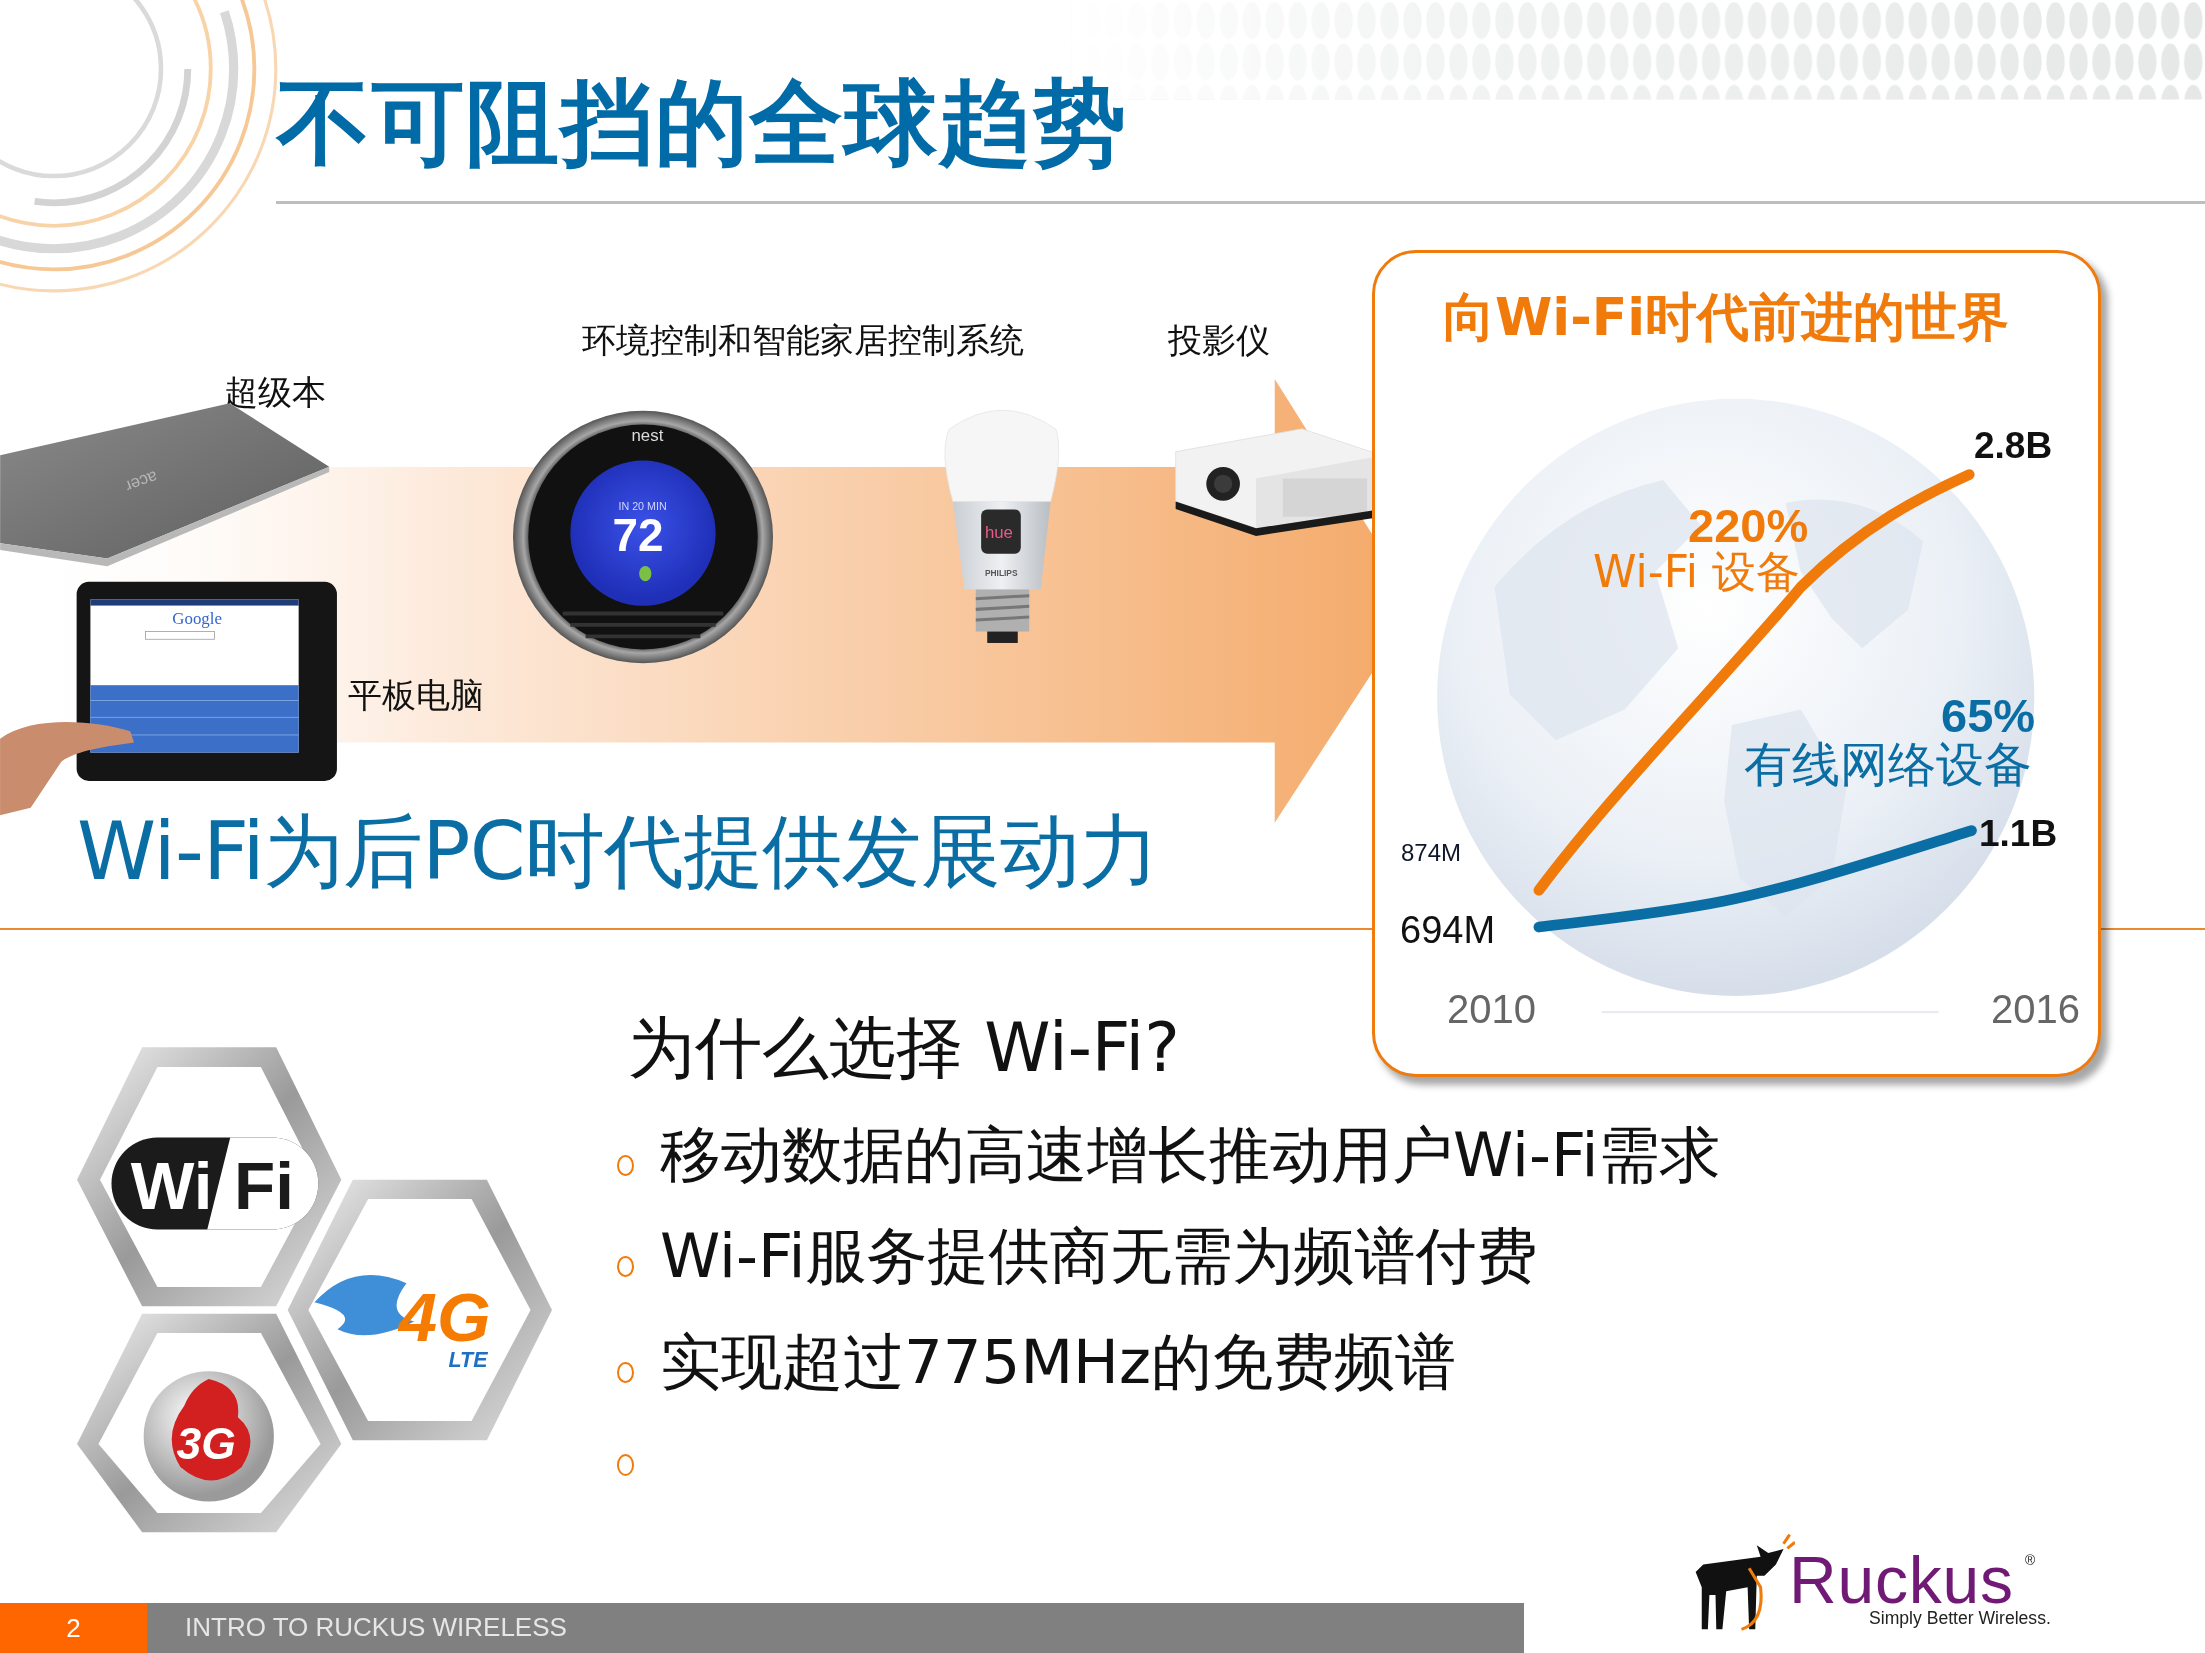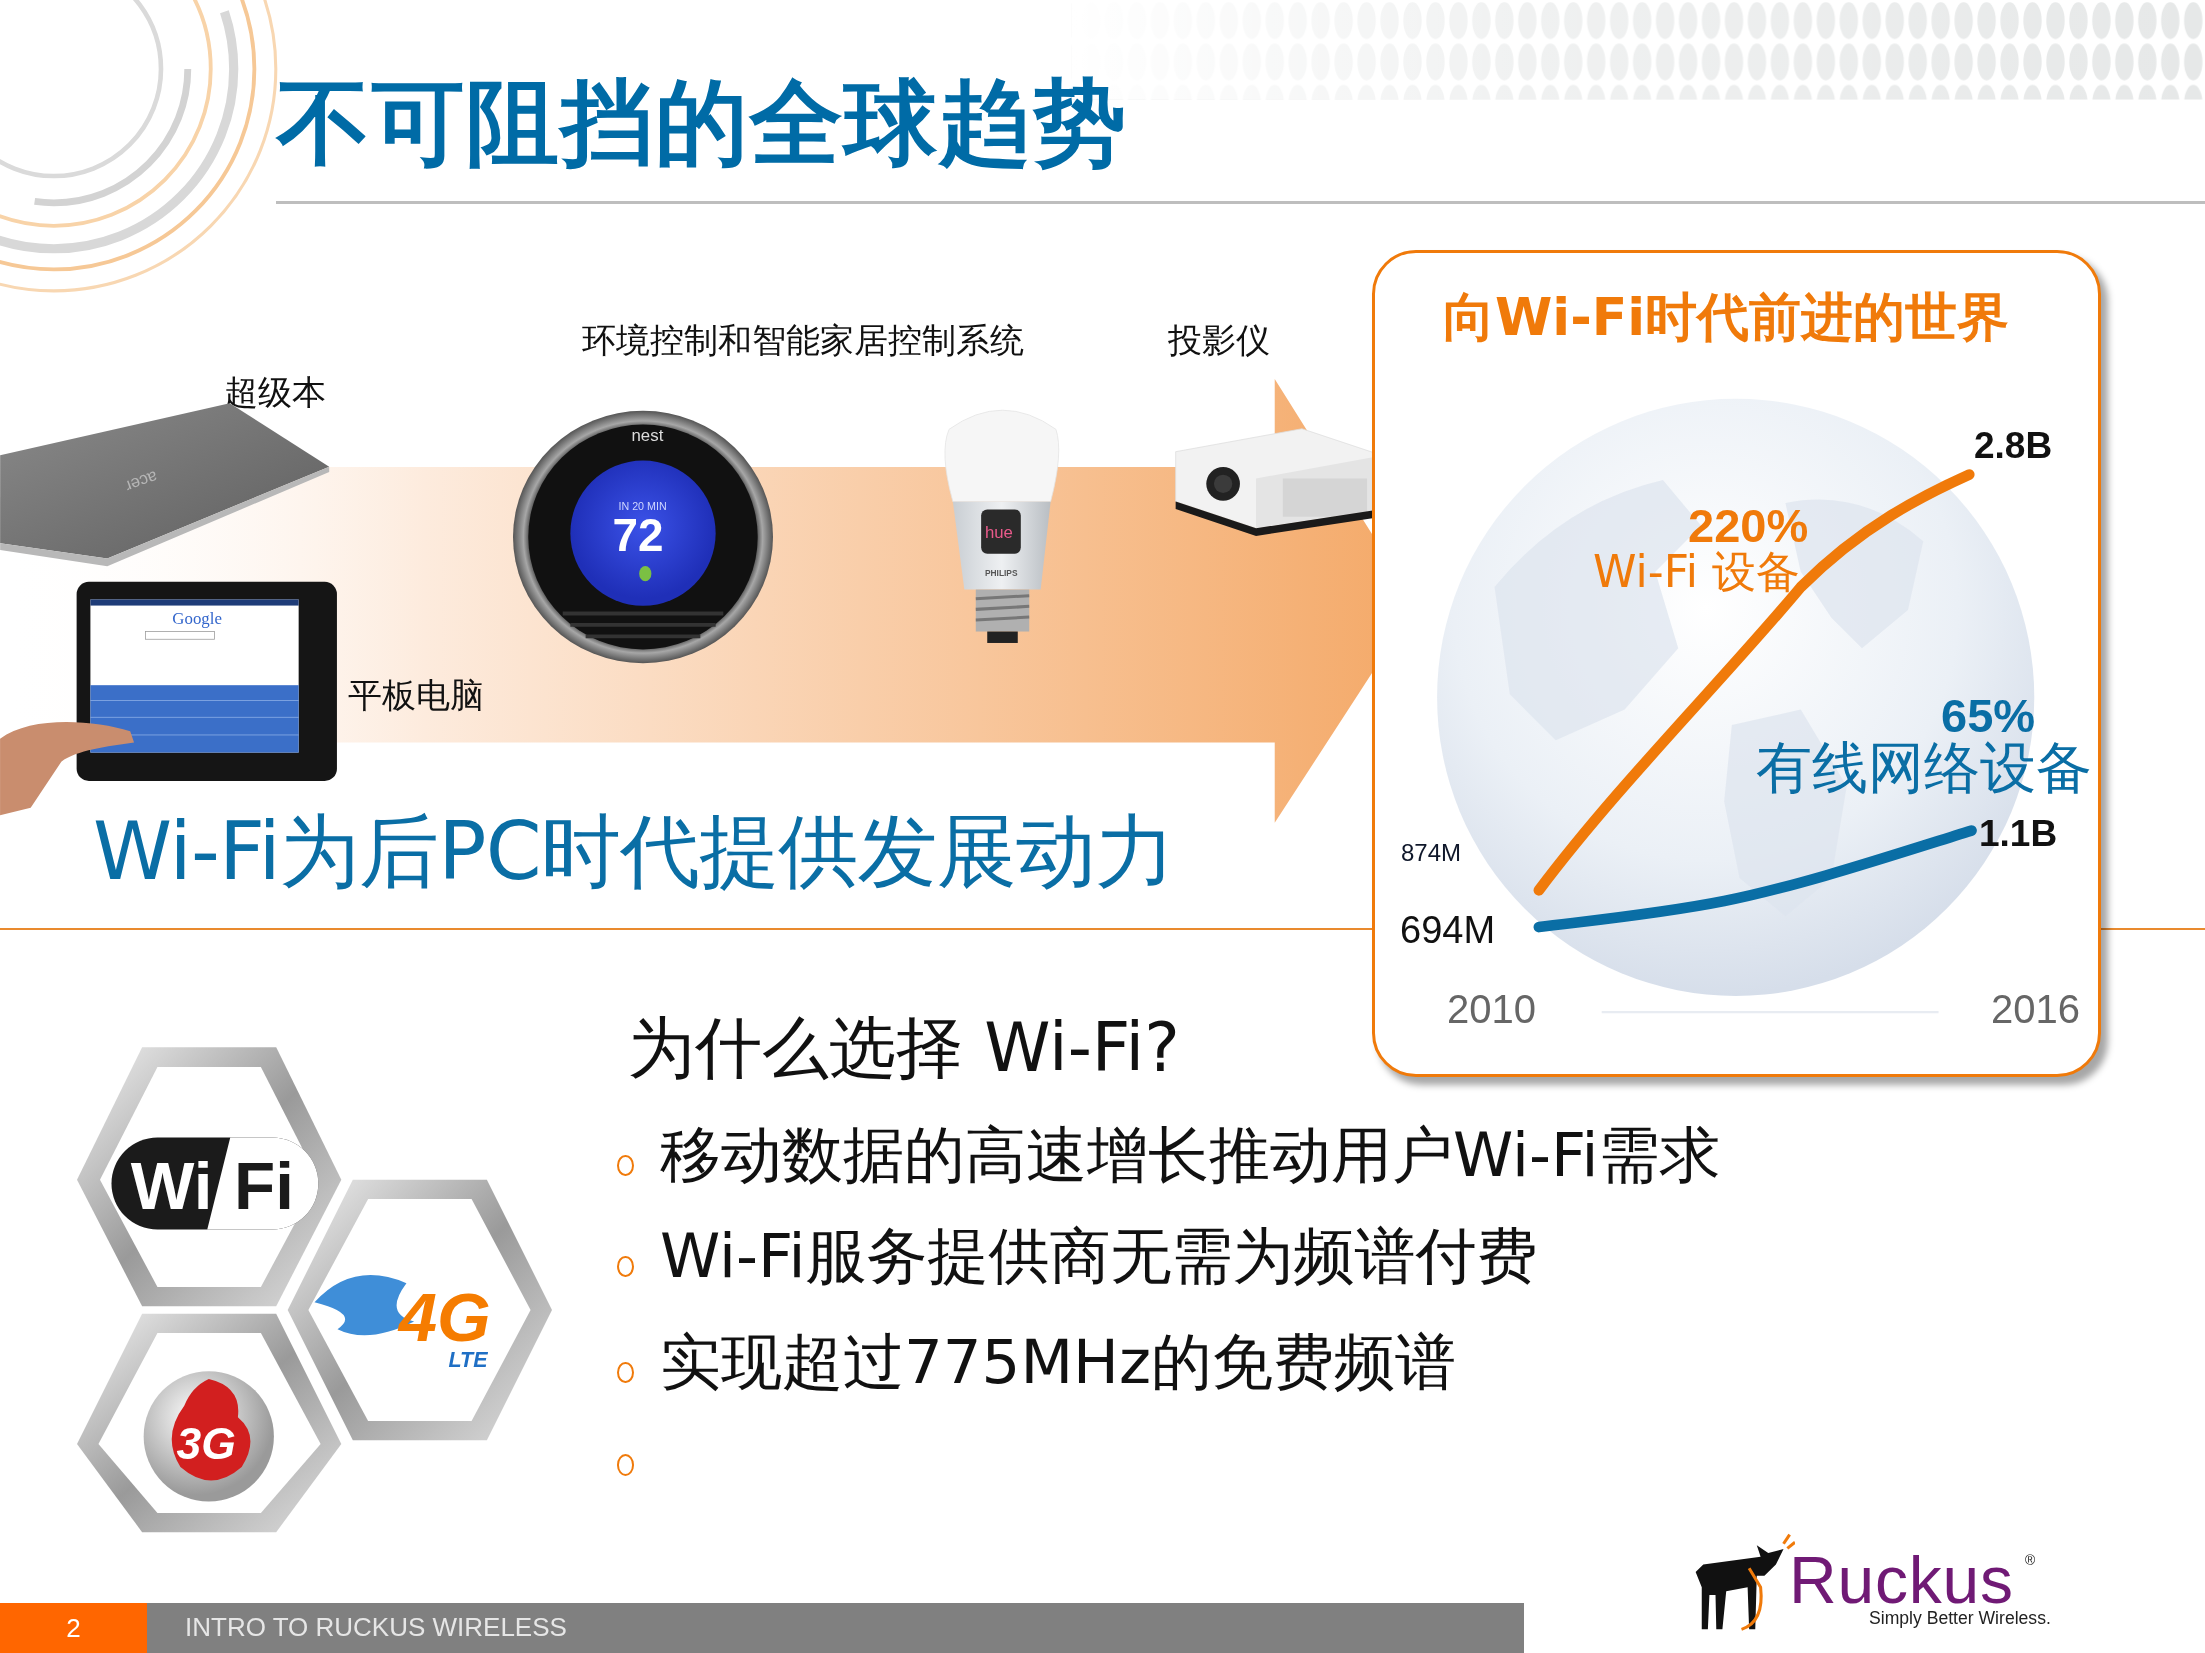--- a/index.html
+++ b/index.html
@@ -2,21 +2,21 @@
 <html style="font-size:12.3px"><head>
 <meta charset="utf-8">
 <style>
   html,body{margin:0;padding:0;}
   body{width:2205px;height:1654px;position:relative;overflow:hidden;background:#ffffff;font-family:"Liberation Sans","DejaVu Sans",sans-serif;}
   .abs{position:absolute;}
   .deco-svg{position:absolute;left:0;top:0;}
   .title{left:277px;top:77px;font-size:93px;font-weight:bold;color:#006BA6;letter-spacing:1.5px;line-height:1;font-family:"DejaVu Sans",sans-serif;}
   .title-rule{left:276px;top:201px;width:1930px;height:3.1px;background:#BEBEBE;}
   .dev-label{font-size:34px;color:#111;line-height:1;white-space:nowrap;font-family:"DejaVu Sans",sans-serif;}
-  .tagline{left:77px;top:812px;font-size:80px;color:#0A6EA5;line-height:1;white-space:nowrap;font-family:"DejaVu Sans",sans-serif;letter-spacing:-0.8px;margin-left:16px;}
+  .tagline{left:77px;top:812px;font-size:80px;color:#0A6EA5;line-height:1;white-space:nowrap;font-family:"DejaVu Sans",sans-serif;letter-spacing:-0.8px;}
   .sep-orange{left:0;top:928px;width:2205px;height:1.5px;background:#E98A2E;}
   .chart-box{left:1372px;top:250px;width:729px;height:827px;border:3.8px solid #F07A0A;border-radius:44px;background:#ffffff;box-shadow:6.1px 7.7px 7.7px rgba(0,0,0,0.35);box-sizing:border-box;}
   .chart-title{left:1443px;top:291px;font-size:52px;font-weight:bold;color:#F07A0A;white-space:nowrap;line-height:1;font-family:"DejaVu Sans",sans-serif;}
   .chart-svg{position:absolute;left:1372px;top:250px;}
   .why-title{left:628px;top:1015px;font-size:67px;color:#111;line-height:1;white-space:nowrap;font-family:"DejaVu Sans",sans-serif;}
   .bullet-row{position:absolute;left:617px;display:flex;align-items:center;white-space:nowrap;}
   .bullet-dot{width:17px;height:21.4px;border:2.3px solid #F07A0A;border-radius:50%;box-sizing:border-box;margin-right:26px;margin-top:21.4px;}
   .bullet-text{font-size:61px;color:#111;line-height:1;font-family:"DejaVu Sans",sans-serif;}
   .footer-num{left:0;top:1603px;width:147px;height:51px;background:#FF6600;color:#fff;font-size:26px;display:flex;align-items:center;justify-content:center;}
   .footer-bar{left:147px;top:1603px;width:1377px;height:51px;background:#808080;}
@@ -184,21 +184,21 @@
 
   <path d="M218,836 C320,700 460,560 560,440 C640,360 720,320 780,293" fill="none" stroke="#F07A0A" stroke-width="14" stroke-linecap="round"></path>
 
   <path d="M218,884 C300,874 380,866 460,850 C560,830 680,790 783,758" fill="none" stroke="#0A6EA5" stroke-width="14" stroke-linecap="round"></path>
   <line x1="300" y1="995" x2="740" y2="995" stroke="#E8ECF2" stroke-width="3"></line>
 </svg>
 <div class="abs chart-title">向Wi-Fi时代前进的世界</div>
 <div class="abs" style="left:1688px;top:502px;font-size:47px;font-weight:bold;color:#F07A0A;line-height:1;">220%</div>
 <div class="abs" style="left:1593px;top:550px;font-size:44px;color:#F07A0A;line-height:1;white-space:nowrap;font-family:'DejaVu Sans',sans-serif;">Wi-Fi 设备</div>
 <div class="abs" style="left:1941px;top:692px;font-size:47px;font-weight:bold;color:#0A6EA5;line-height:1;">65%</div>
-<div class="abs" style="left:1744px;top:740px;font-size:56px;color:#0A6EA5;line-height:1;white-space:nowrap;font-family:'DejaVu Sans',sans-serif;margin-left:12px;">有线网络设备</div>
+<div class="abs" style="left:1744px;top:740px;font-size:48px;color:#0A6EA5;line-height:1;white-space:nowrap;font-family:'DejaVu Sans',sans-serif;">有线网络设备</div>
 <div class="abs" style="left:1974px;top:427px;font-size:37px;font-weight:bold;color:#111;line-height:1;">2.8B</div>
 <div class="abs" style="left:1979px;top:815px;font-size:37px;font-weight:bold;color:#111;line-height:1;">1.1B</div>
 <div class="abs" style="left:1401px;top:841px;font-size:24px;color:#0f172a;line-height:1;">874M</div>
 <div class="abs" style="left:1400px;top:911px;font-size:38px;color:#111;line-height:1;">694M</div>
 <div class="abs" style="left:1447px;top:989px;font-size:40px;color:#666;line-height:1;text-align:right;">2010</div>
 <div class="abs" style="left:1991px;top:989px;font-size:40px;color:#666;line-height:1;">2016</div>
 
 <svg class="abs" style="left:77px;top:1038px;" width="498" height="498" viewBox="0 0 650 650">
   <defs>
     <linearGradient id="hexMetal" x1="0" y1="0" x2="1" y2="1">

